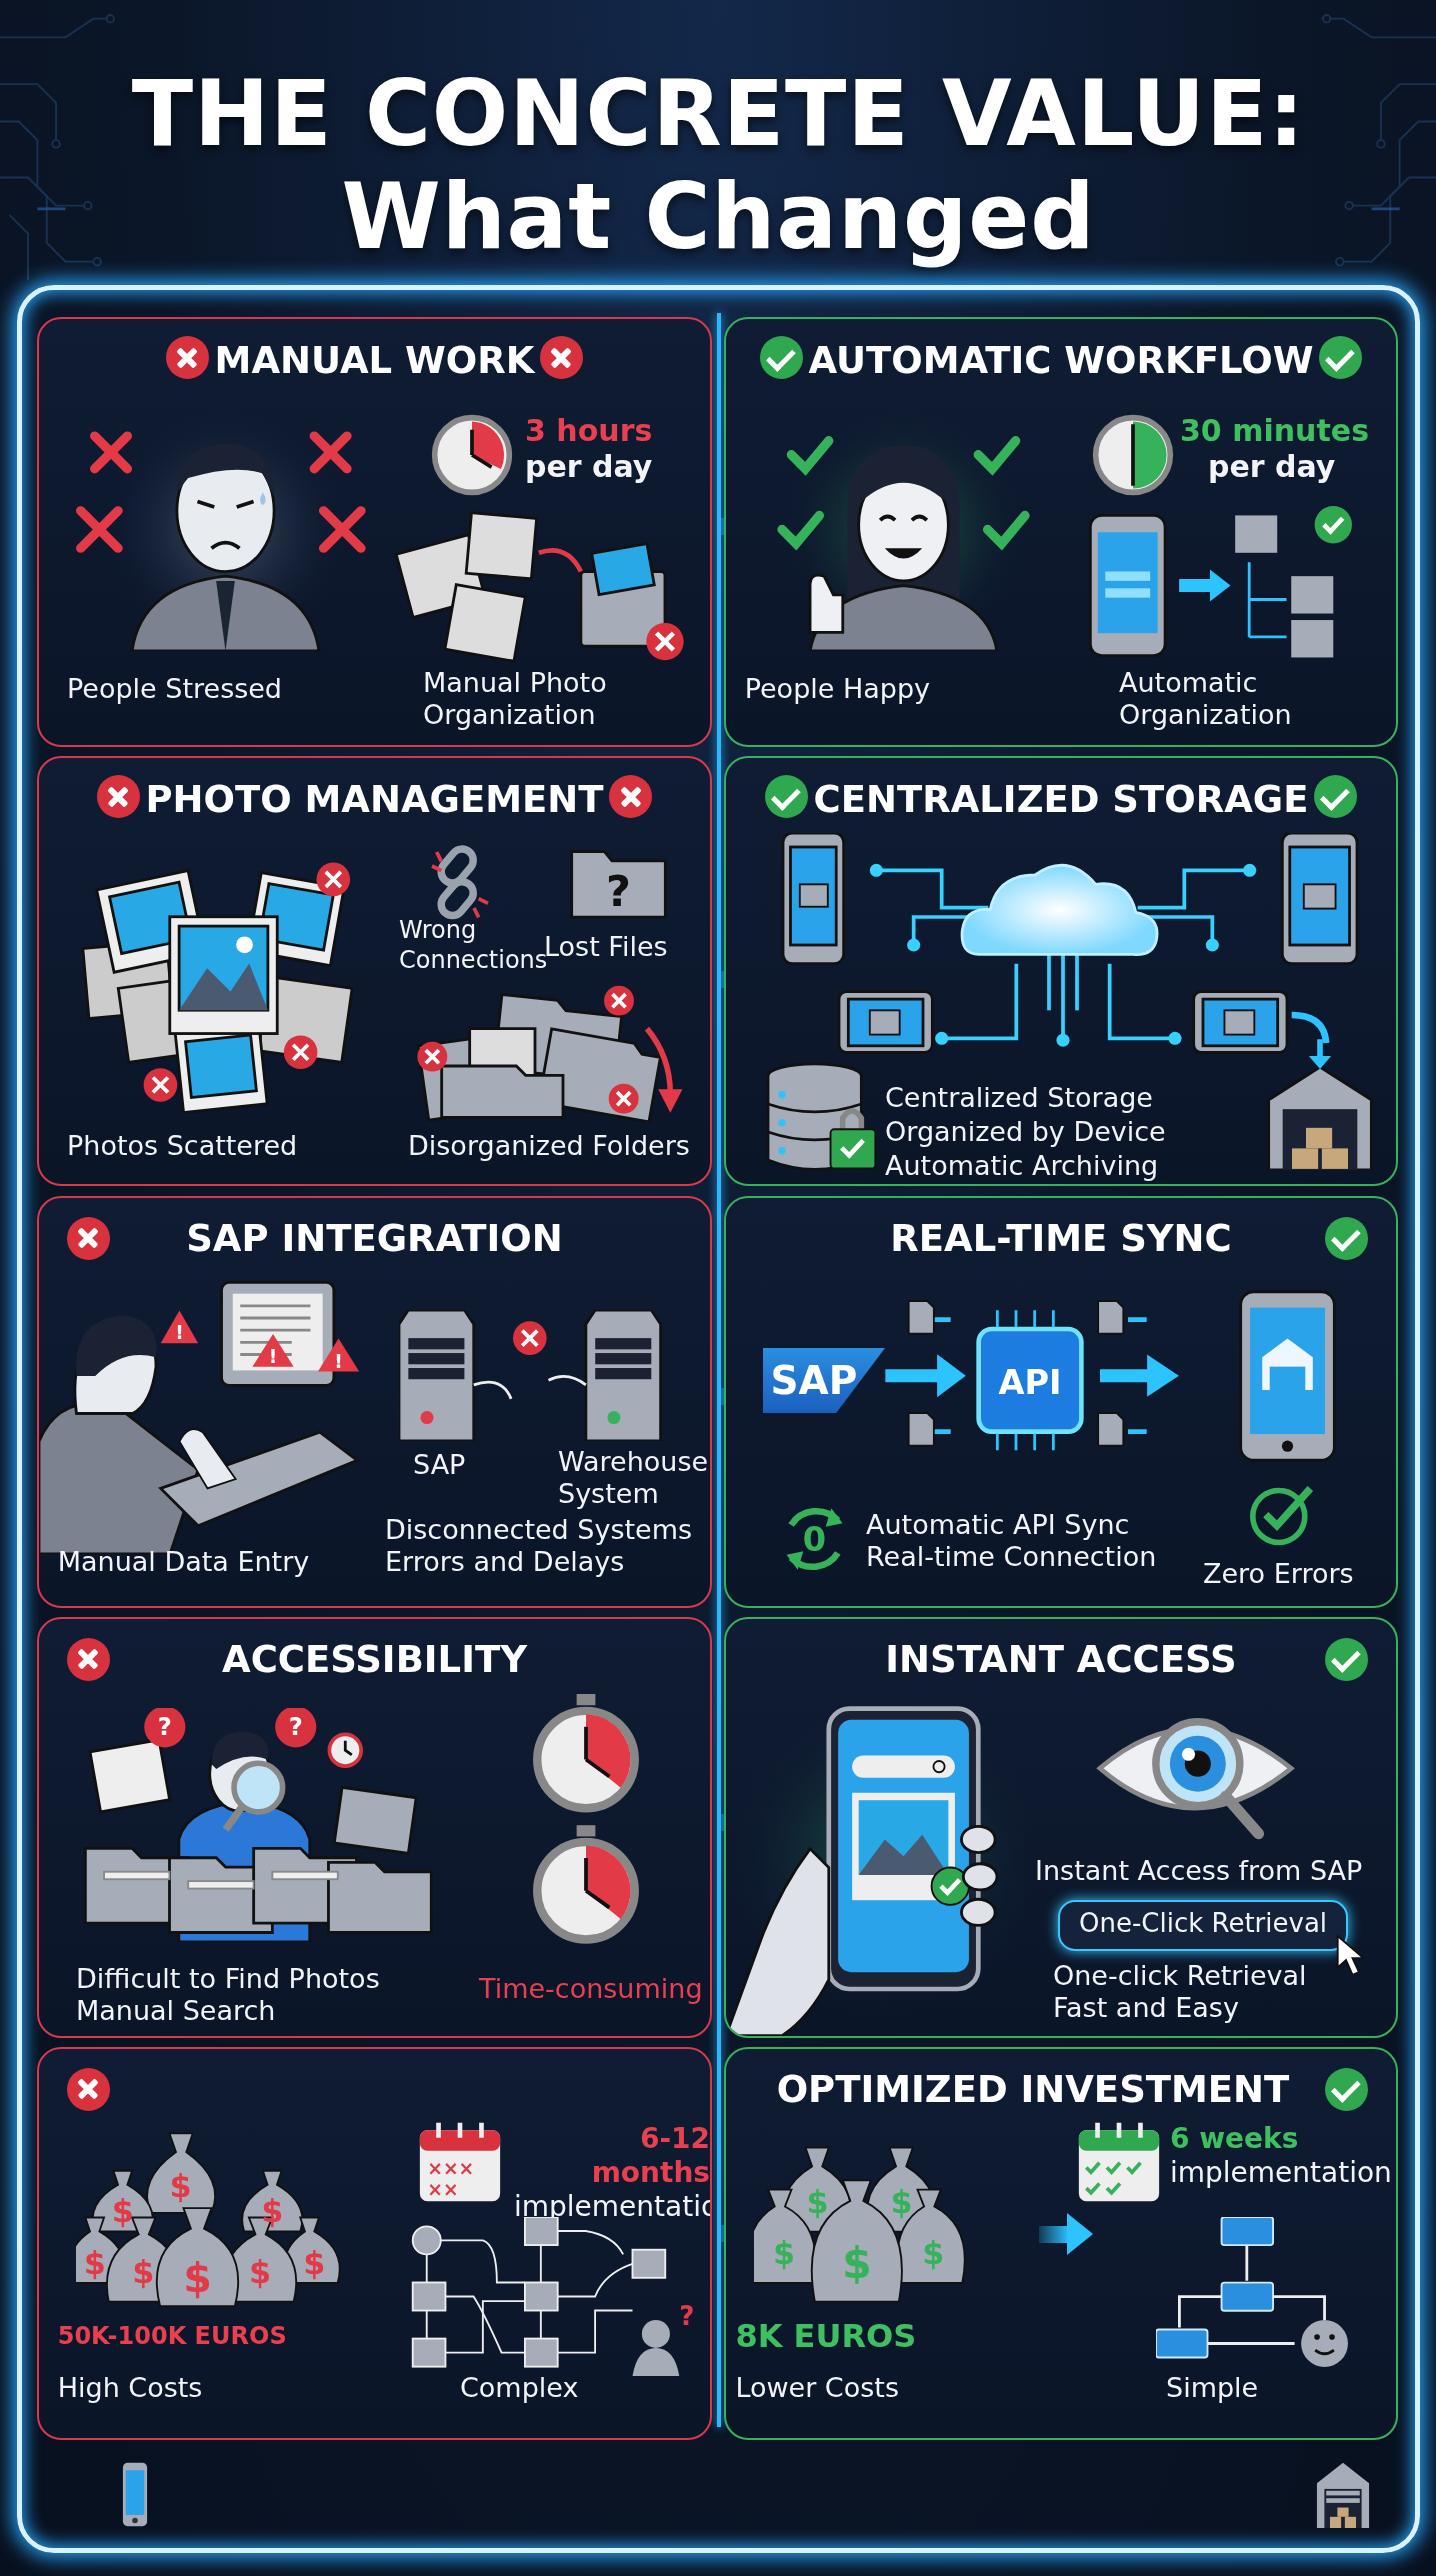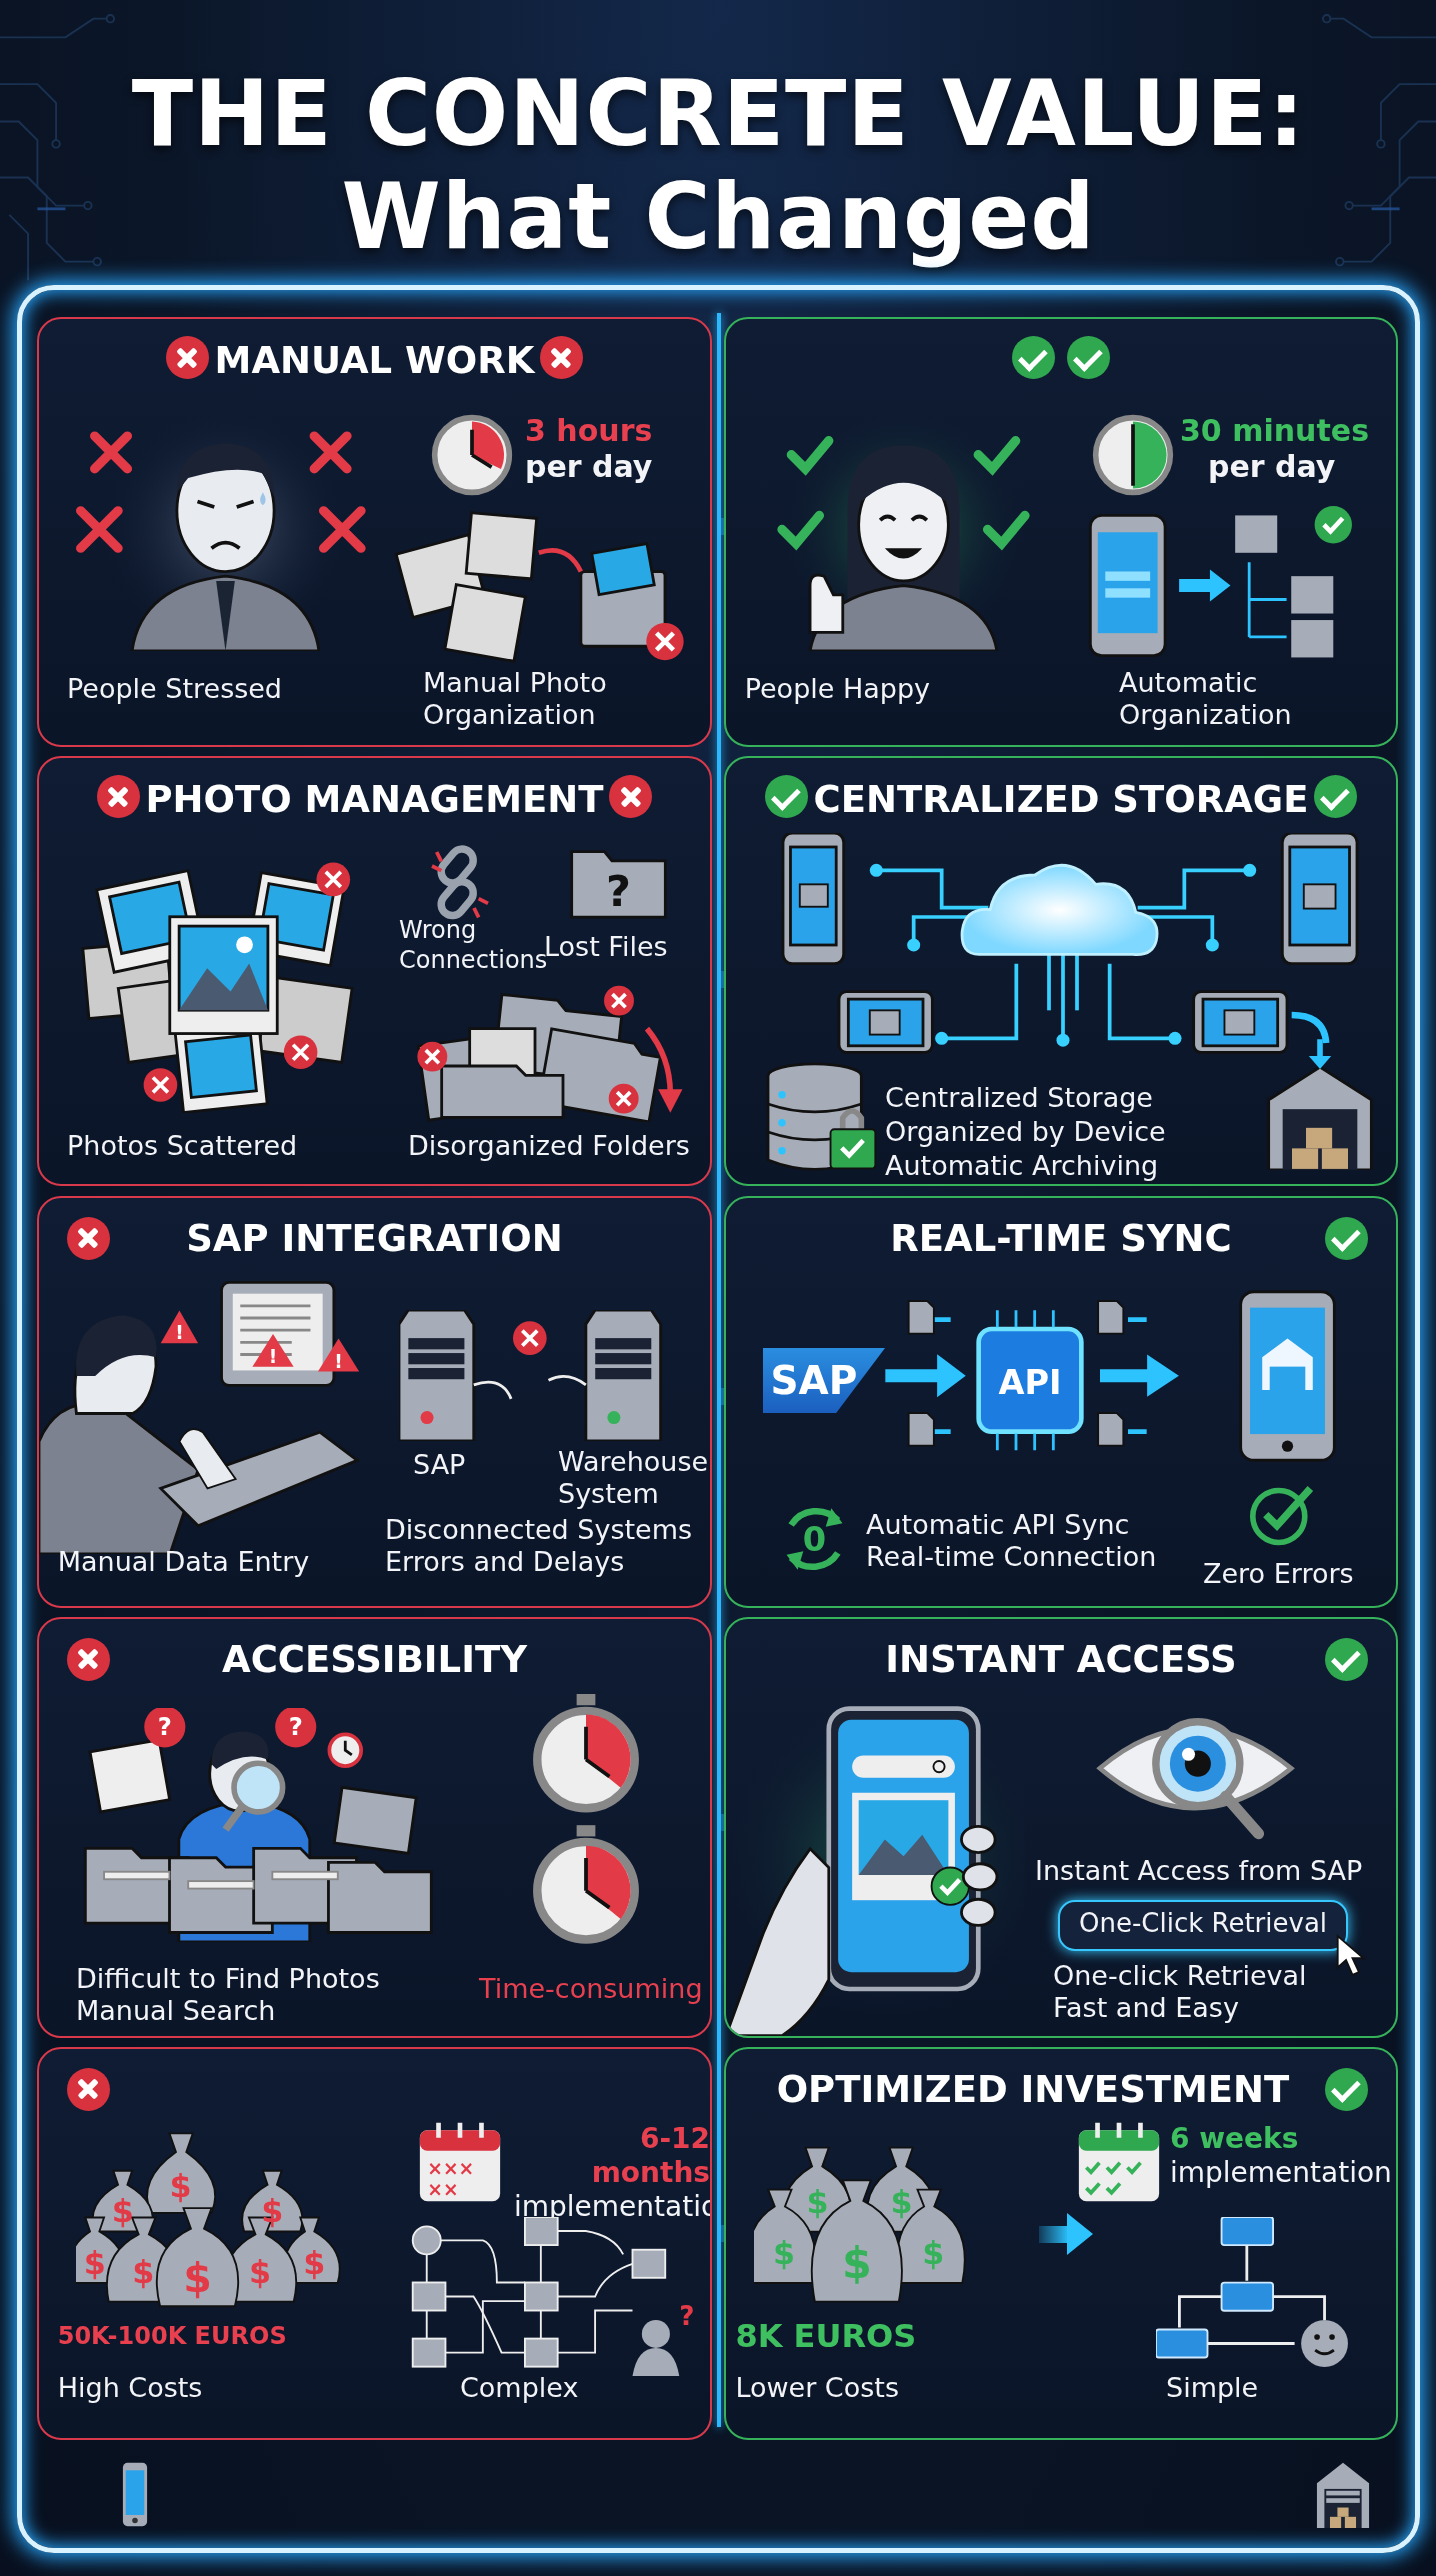--- a/index.html
+++ b/index.html
@@ -126,21 +126,21 @@
       <circle cx="290" cy="145" r="20" fill="#d8323f"></circle>
         <path d="M281 136 l18 18 m0 -18 l-18 18" stroke="#fff" stroke-width="5"></path>
     </svg>
     <div class="lbl" style="left:384px;top:348px;width:271px">
       <span>Manual Photo</span><br><span>Organization</span>
     </div>
   </div>
   <div class="arrow" style="top:196px"></div>
   <div class="panel good">
     <div class="ph">
-      <span class="badge ok"></span><span class="badge ok"></span>
+      <span class="badge ok"></span><span>AUTOMATIC WORKFLOW</span><span class="badge ok"></span>
     </div>
     <svg class="ico" style="left:28px;top:89px" width="299" height="243" viewBox="0 0 320 260">
       <defs>
           <radialGradient id="g2">
             <stop offset="0" stop-color="#1f6b45"></stop>
             <stop offset="1" stop-color="#0f1c33" stop-opacity="0"></stop>
           </radialGradient>
         </defs>
       <circle cx="160" cy="130" r="130" fill="url(#g2)"></circle>
       <g stroke="#36b35a" stroke-width="10" stroke-linecap="round" fill="none">

